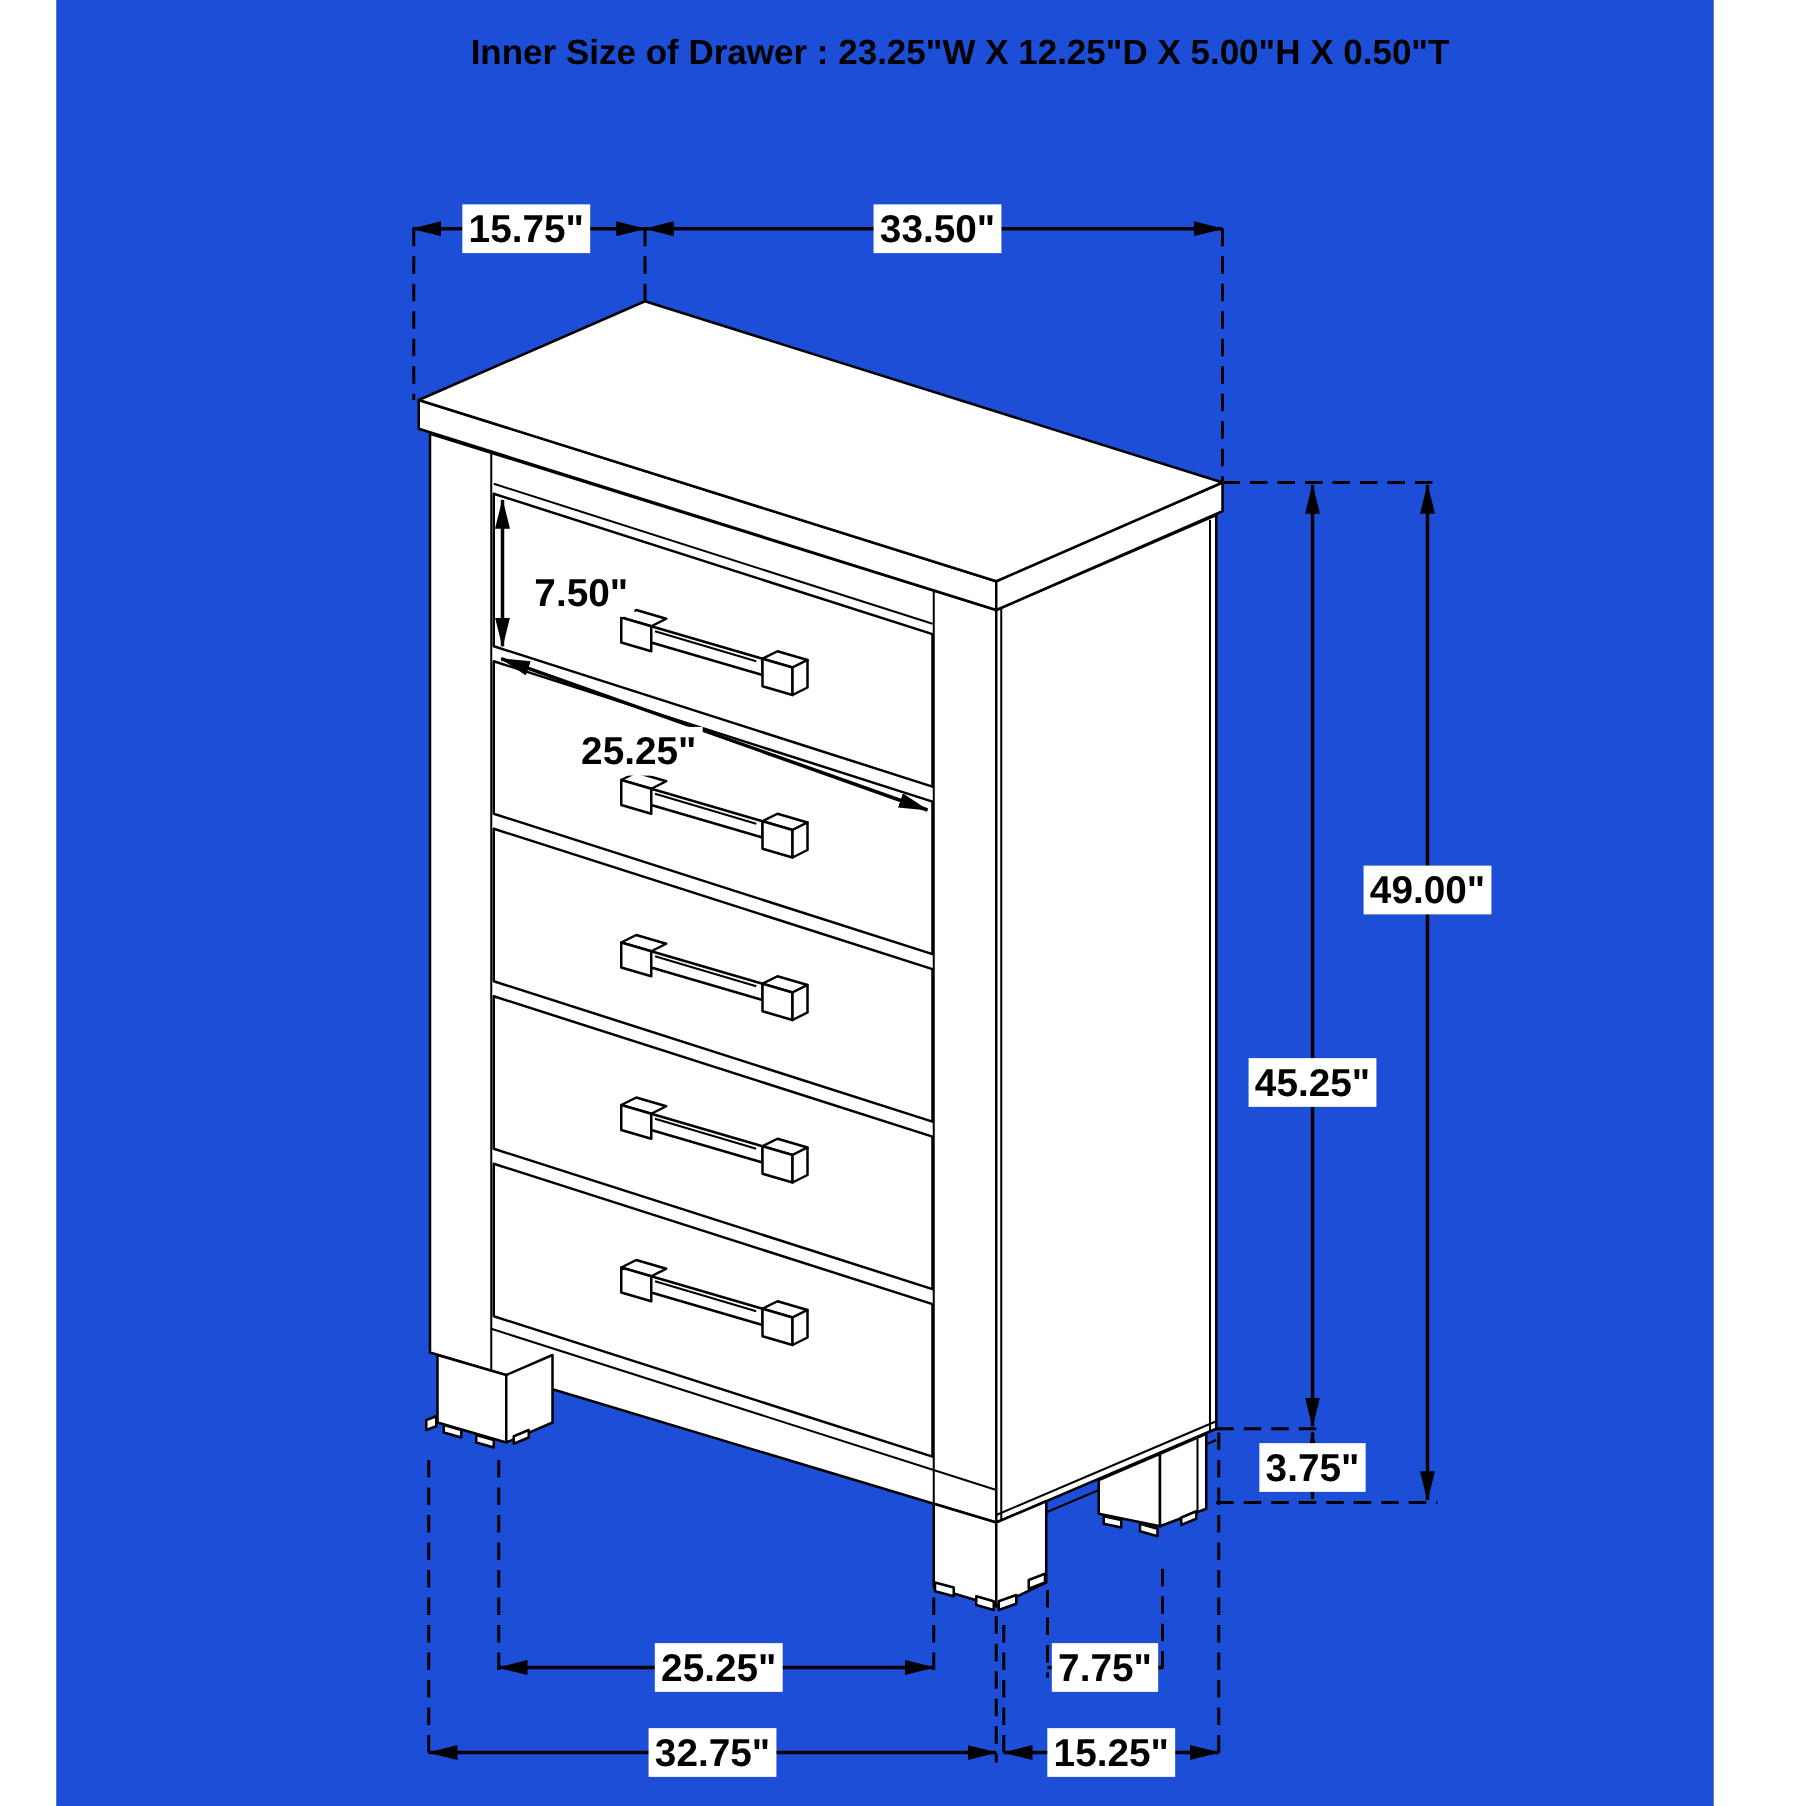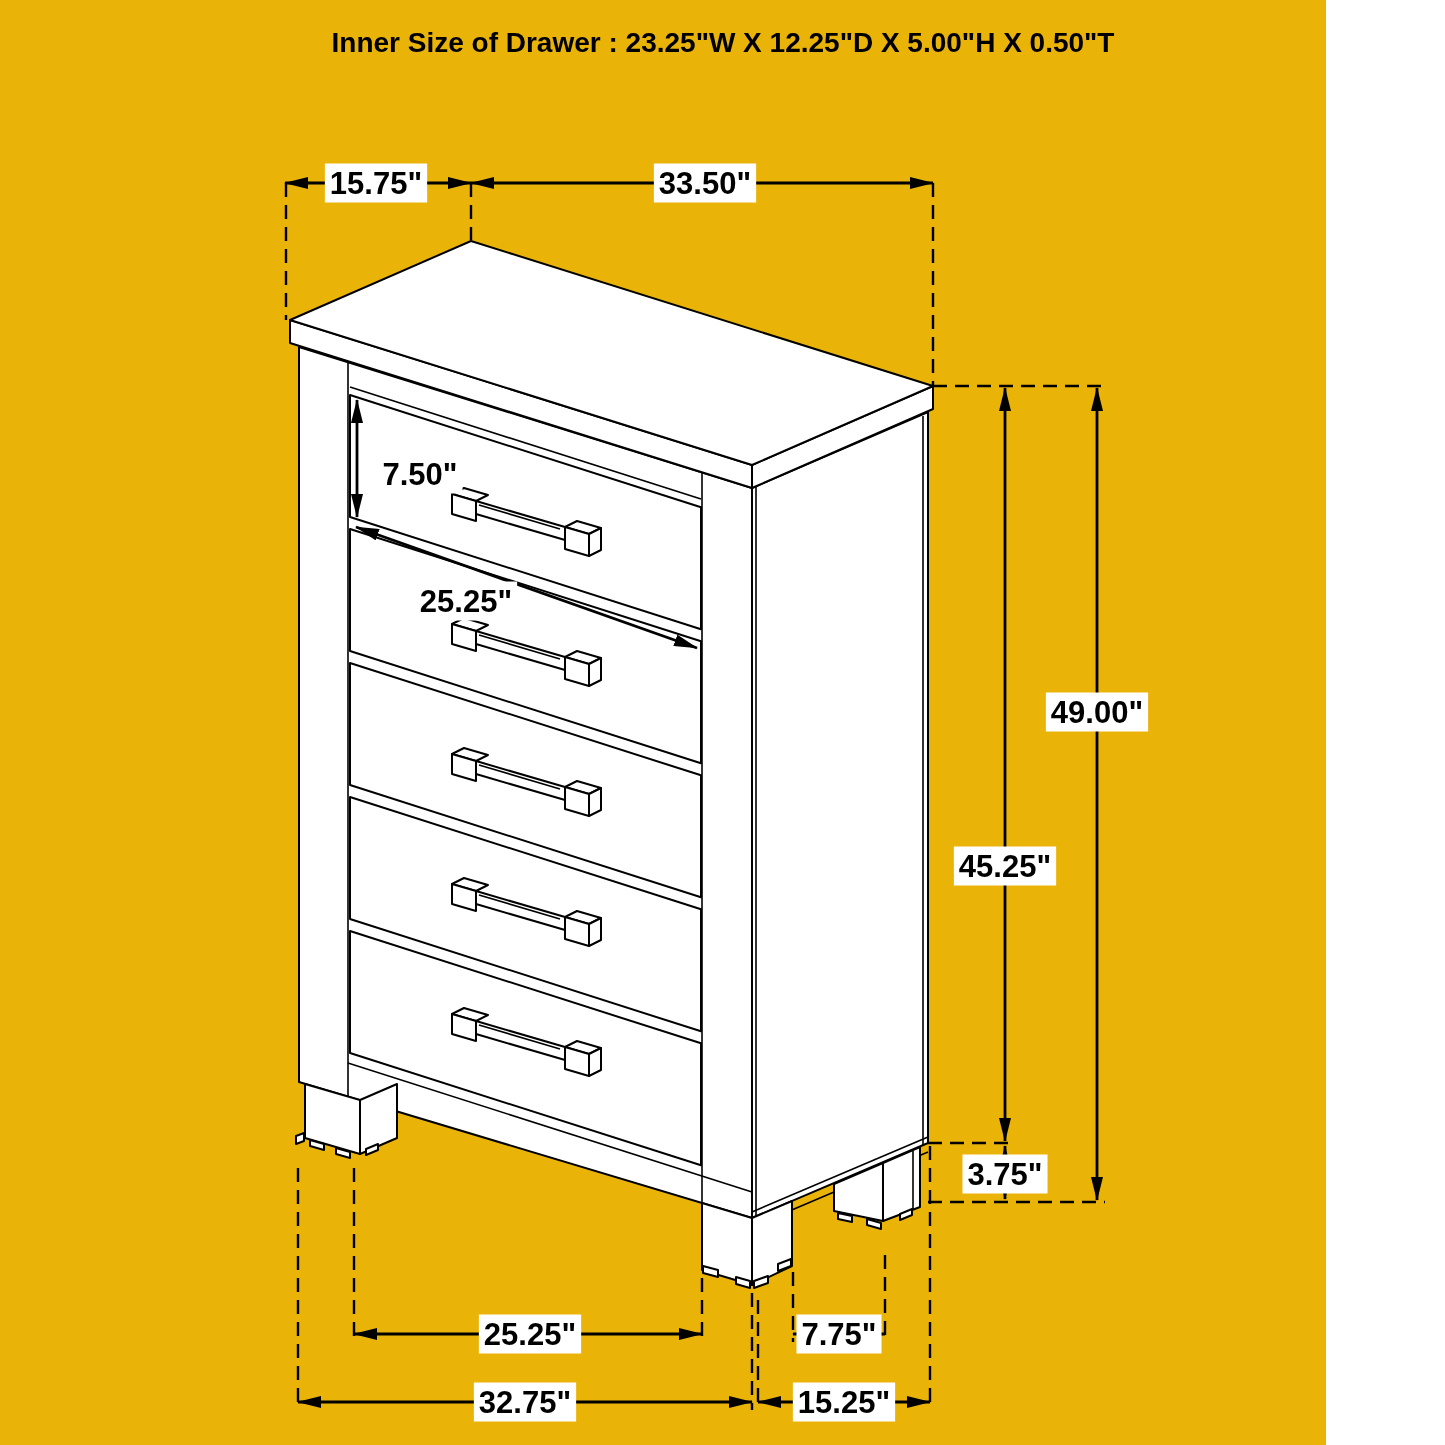--- a/index.html
+++ b/index.html
@@ -1,16 +1,16 @@
 <!DOCTYPE html>
 <html><head>
 <meta charset="utf-8">
 <style>
   html,body{margin:0;padding:0;background:#fff;}
-  #page{position:relative;width:1326px;height:1445px;background:#eab308;overflow:hidden;}
+  #page{position:relative;width:1326px;height:1445px;background:#1d4ed8;overflow:hidden;margin-left:45px;}
   svg{display:block;}
   .shape{fill:#ffffff;stroke:#000000;stroke-width:2;stroke-linejoin:round;}
   .ln{stroke:#000000;stroke-width:2;fill:none;}
   .thin{stroke-width:1.6;}
   .ext{stroke:#000000;stroke-width:2.4;stroke-dasharray:14 8;fill:none;}
   .dln{stroke:#000000;stroke-width:2.8;fill:none;}
   .lblbg{fill:#ffffff;}
   text{font-family:"Liberation Sans", sans-serif;font-weight:700;fill:#000000;}
   .dim{font-size:31px;text-anchor:middle;dominant-baseline:central;}
   .title{font-size:28px;text-anchor:middle;dominant-baseline:central;}

